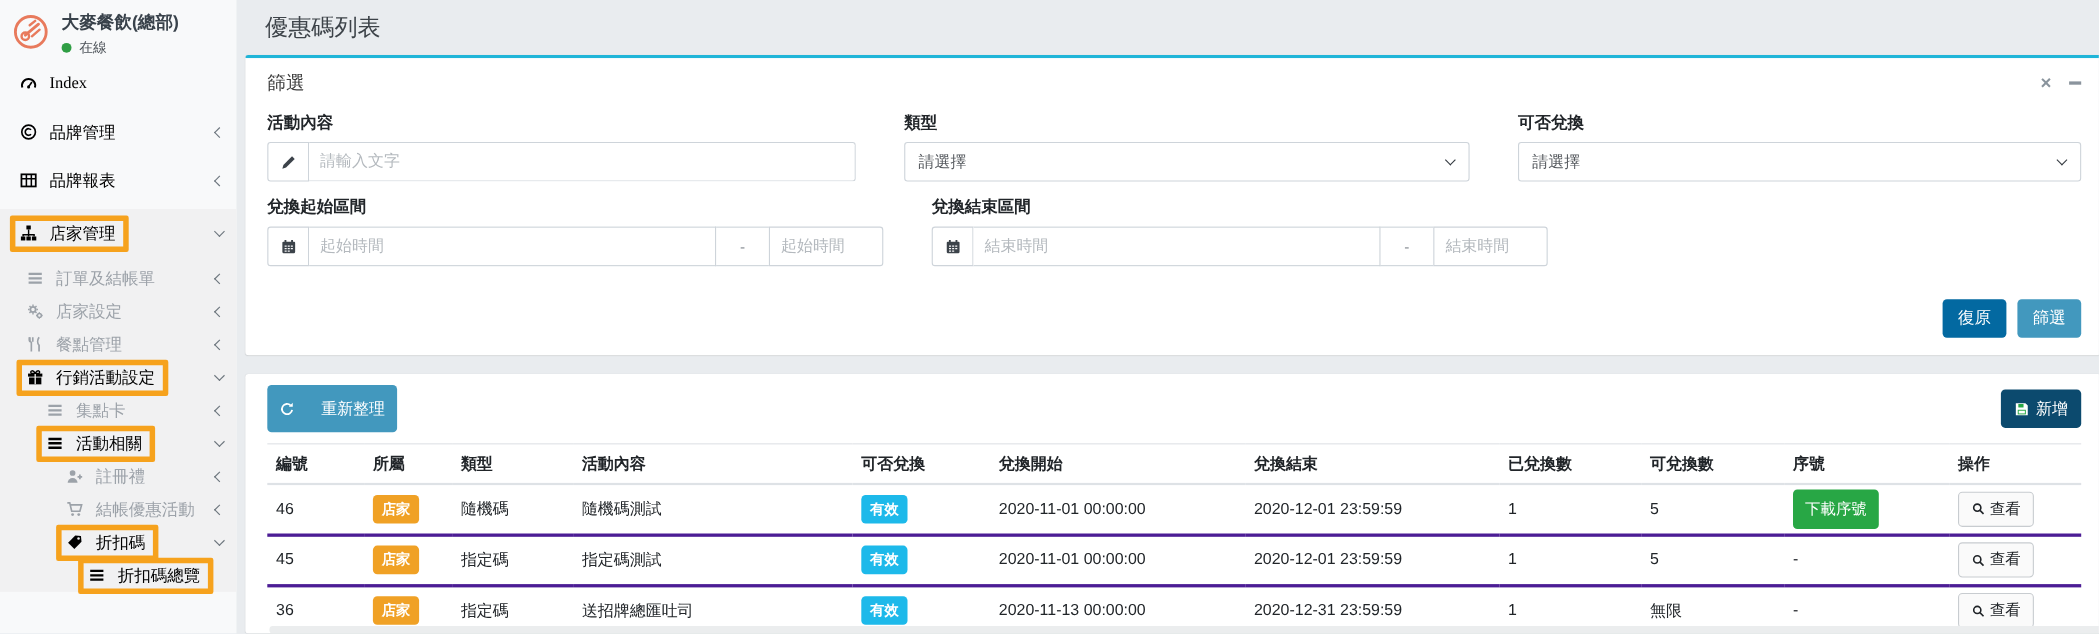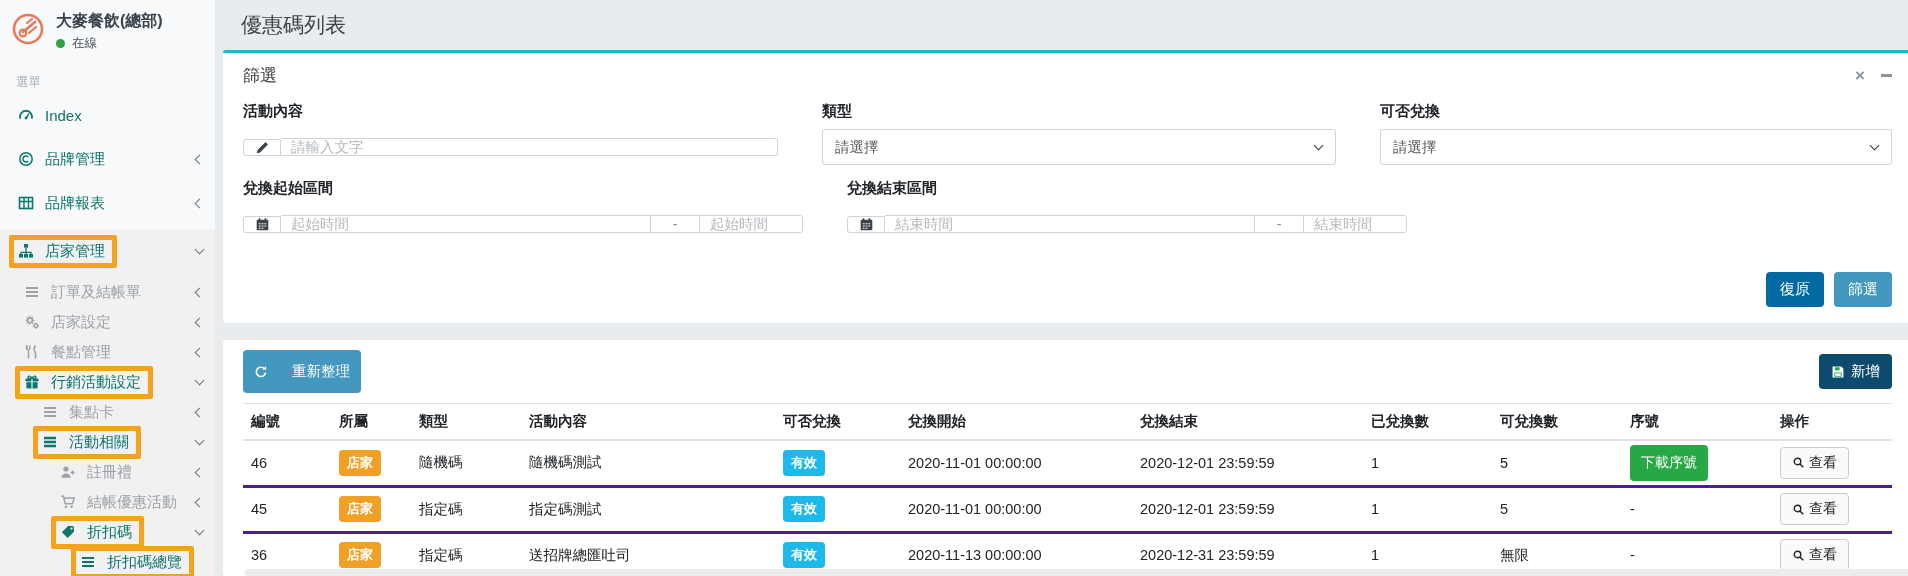--- a/index.html
+++ b/index.html
@@ -15,21 +15,21 @@
   .brand-title { font-size:16px; font-weight:bold; color:#39424b; line-height:20px; }
   .brand-status { display:flex; align-items:center; margin-top:4px; font-size:12.5px; color:#4c5258; }
   .dot { width:9px; height:9px; border-radius:50%; background:#2f9e44; margin-right:7px; }
   .nav-header { font-size:12.5px; color:#a8aeb5; padding:16px 0 6px 16px; }
   .nav-item { position:relative; display:flex; align-items:center; height:36px; margin:0 0 8px 0; cursor:pointer; }
   .sub .nav-item { height:30px; margin:0; }
   .open-group { background:#f1f1f2; padding-top:4px; }
   .nav-ico { width:20px; display:inline-flex; justify-content:center; margin-right:9px; flex:none; }
   .nav-ico svg { width:16px; height:16px; }
   .nav-label { font-size:15px; white-space:nowrap; }
-  .c-dark, .c-dark .nav-label { color:#0f766e; }
+  .c-dark, .c-dark .nav-label { color:#000000;font-family:Liberation Serif, serif; }
   .c-muted, .c-muted .nav-label { color:#9ca2a9; }
   .ind0 { padding-left:16px; } .ind1 { padding-left:22px; } .ind2 { padding-left:40px; }
   .ind3 { padding-left:58px; } .ind4 { padding-left:78px; }
   .hl-box { display:inline-flex; align-items:center; border:5px solid #f6a21d; padding:2px 7px 2px 2px; margin-left:-7px; border-radius:2px; }
   .chev { position:absolute; right:12px; width:7px; height:7px; border-right:1.7px solid #6c757d; border-bottom:1.7px solid #6c757d; }
   .chev.left { transform:rotate(135deg); }
   .chev.down { transform:rotate(45deg); margin-top:-3px; }
   
   .main { flex:1; padding:0 14px 0 8px; position:relative; }
   .page-title { font-size:21px; color:#3d4349; margin:11px 0 11px 18px; font-weight:normal; }
@@ -37,21 +37,21 @@
   .card-filter { border-top:3px solid #1fb5d8; }
   .card-header { display:flex; align-items:center; justify-content:space-between; padding:11px 20px 9px 20px; }
   .card-title { font-size:17px; color:#3d3d3d; }
   .card-tools { display:flex; align-items:center; gap:16px; color:#8a949d; }
   .tool-x { font-size:17px; font-weight:bold; line-height:1; cursor:pointer; }
   .tool-min { width:11px; height:2.4px; background:#8a949d; display:inline-block; cursor:pointer; }
   .card-body { padding:6px 20px 0 20px; }
   .f-row1 { display:grid; grid-template-columns:535px 514px 1fr; column-gap:44px; }
   .f-row2 { display:grid; grid-template-columns:560px 560px; column-gap:44px; margin-top:14px; }
   .f-label { font-size:15px; font-weight:bold; margin-bottom:8px; color:#212529; }
-  .igroup { display:flex; height:36px;align-items:center; }
+  .igroup { display:flex; height:36px; }
   .igroup .pre { width:38px; border:1px solid #ced4da; border-radius:3px 0 0 3px; display:flex; align-items:center; justify-content:center; background:#fff; color:#3c434a; }
   .igroup .pre svg { width:15px; height:15px; }
   .igroup input { flex:1; min-width:0; border:1px solid #ced4da; border-left:none; border-radius:0 3px 3px 0; padding:0 10px; font-size:14.5px; font-family:inherit; color:#495057; outline:none; }
   .igroup input::placeholder { color:#b4b9be; }
   .dgroup input.in1 { border-radius:0; }
   .dgroup .sep { width:48px; border-top:1px solid #ced4da; border-bottom:1px solid #ced4da; display:flex; align-items:center; justify-content:center; color:#8a9096; font-size:14px; }
   .dgroup input.in2 { border-left:1px solid #ced4da; width:104px; flex:none; }
   .selbox { position:relative; height:36px; border:1px solid #ced4da; border-radius:3px; display:flex; align-items:center; padding:0 28px 0 12px; font-size:14.5px; color:#55595e; background:#fff; cursor:pointer; }
   .selbox .chev { position:absolute; right:13px; border-color:#343a40; }
   .f-footer { display:flex; justify-content:flex-end; gap:10px; padding:30px 0 16px 0; }
@@ -89,21 +89,20 @@
     </svg>
     <div>
       <div class="brand-title">大麥餐飲(總部)</div>
       <div class="brand-status">
         <span class="dot"></span>
         <span>在線</span>
       </div>
     </div>
   </div>
 
-  <div class="nav-header">選單</div>
 
   <div class="nav-item ind0 c-dark">
     <span class="nav-ico">
       <svg viewBox="0 0 16 16">
           <path d="M2.3 11.6a6 6 0 1 1 11.4 0" fill="none" stroke="currentColor" stroke-width="1.8"></path>
           <path d="M8 11 L11 6.6" stroke="currentColor" stroke-width="1.5"></path>
           <circle cx="8" cy="11" r="1.4" fill="currentColor"></circle>
         </svg>
     </span>
     <span class="nav-label">Index</span>

